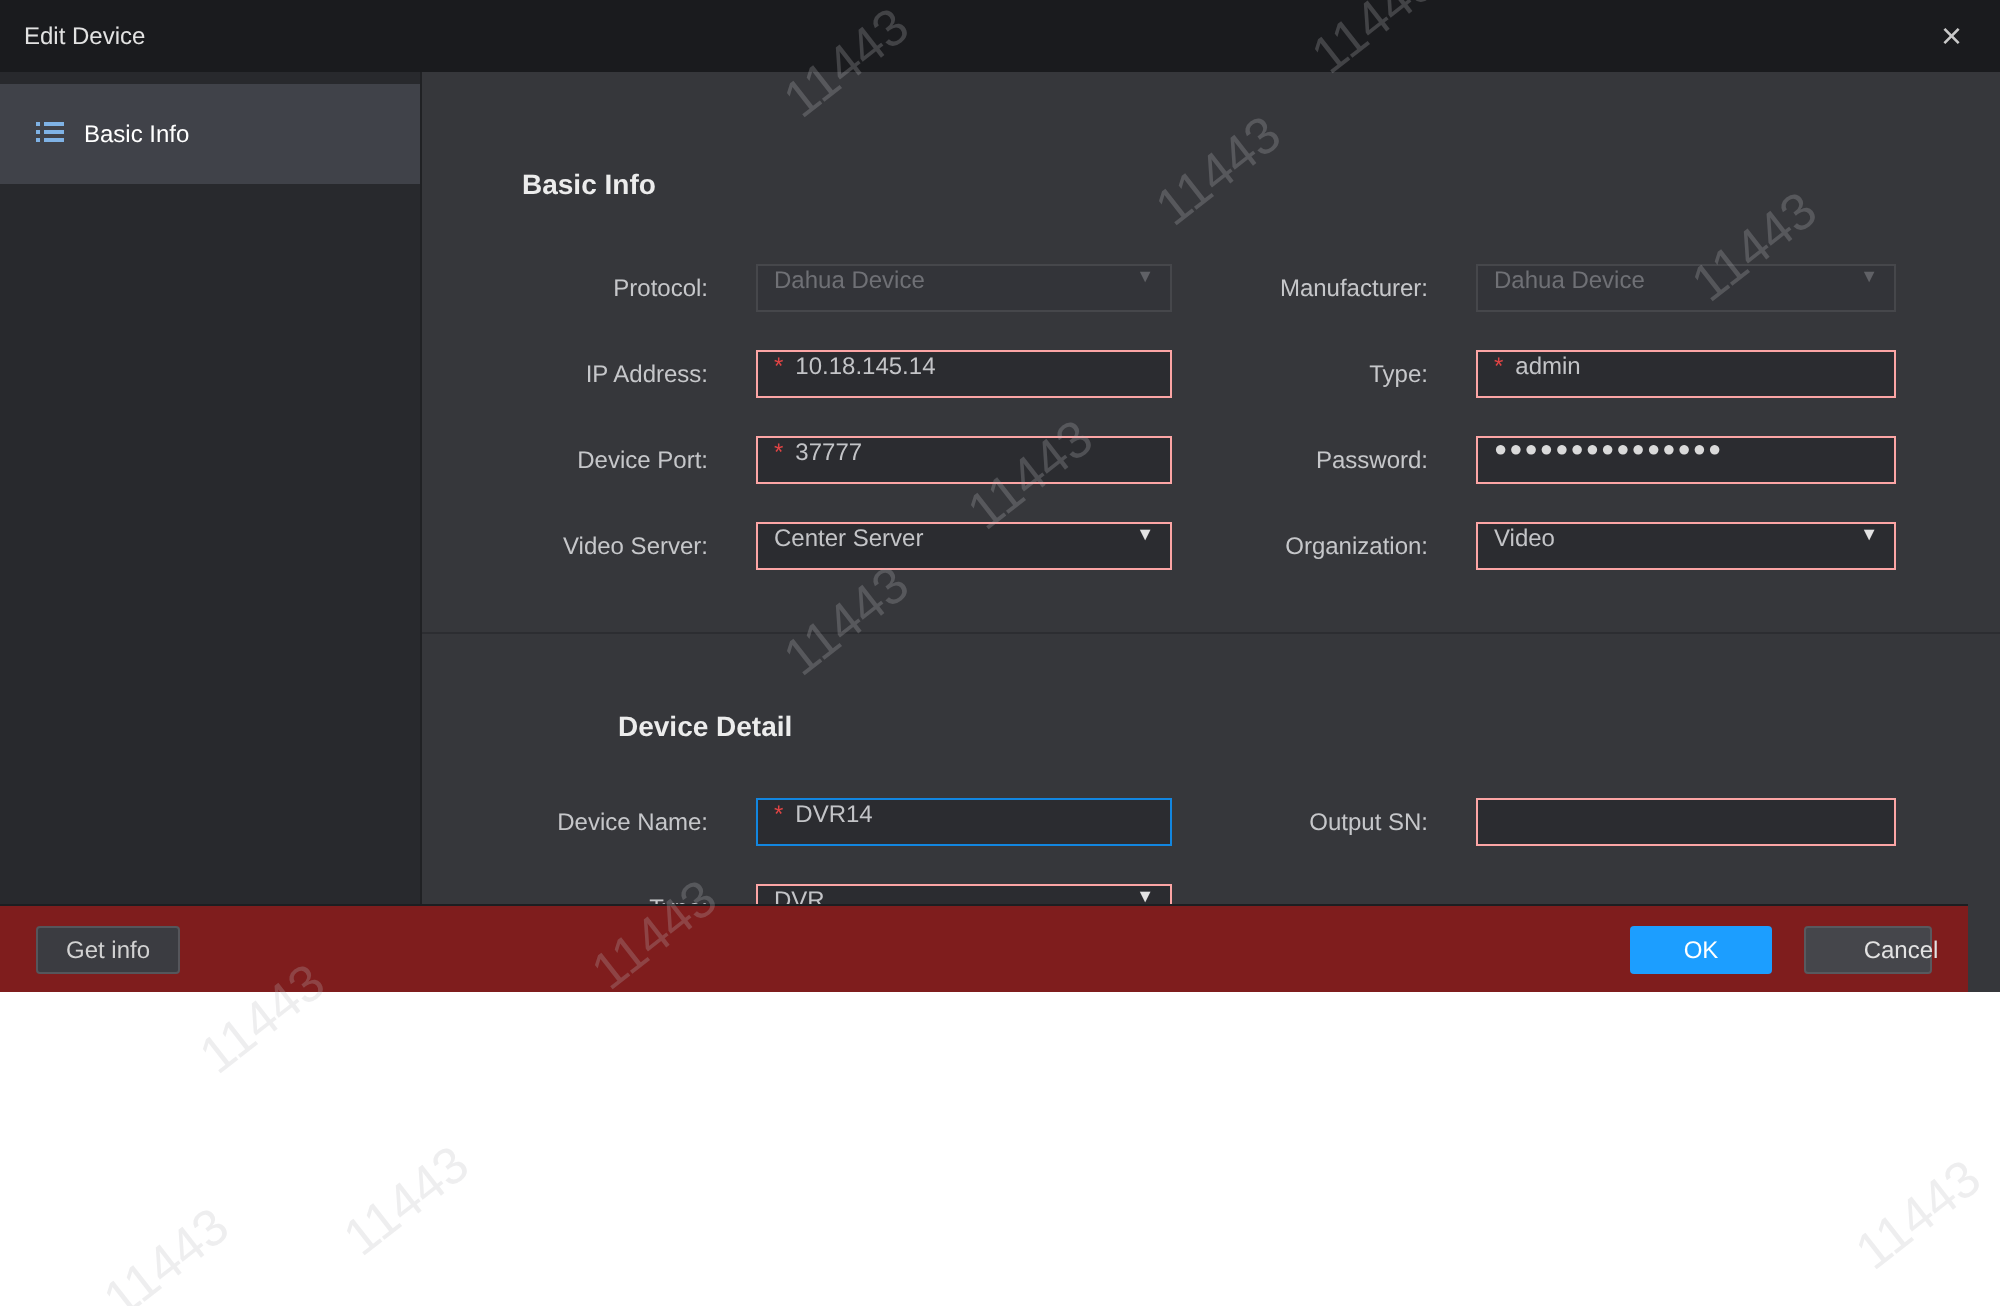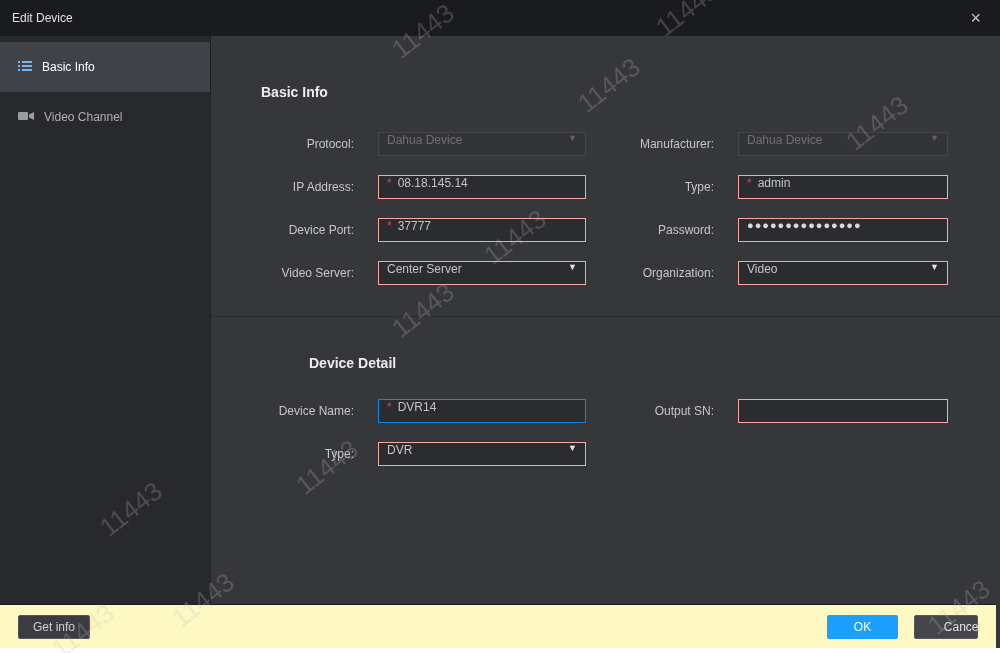--- a/index.html
+++ b/index.html
@@ -1,19 +1,19 @@
 <!DOCTYPE html>
 <html><head>
 <meta charset="utf-8">
 <style>
   * { margin:0; padding:0; box-sizing:border-box; }
   html,body { width:1000px; height:653px; background:#ffffff; font-family:"Liberation Sans",sans-serif; }
   body { position:relative; overflow:hidden; }
 
-  .dialog { position:relative; width:1000px; height:648px; background:#36373b; overflow:hidden; }
+  .dialog { position:relative; width:1000px; height:496px; background:#36373b; overflow:hidden; }
 
   .titlebar { position:absolute; top:0; left:0; right:0; height:36px; background:#1a1b1e;
               display:flex; align-items:center; padding:0 12px; z-index:5; }
   .title { color:#e2e2e2; font-size:12px; }
   .close { margin-left:auto; color:#c9c9c9; font-size:18px; line-height:1; cursor:pointer; padding:2px 7px; }
 
   .sidebar { position:absolute; top:36px; left:0; width:210px; bottom:44px; background:#28292d; padding-top:6px; z-index:4; }
   .side-item { height:50px; display:flex; align-items:center; gap:10px; padding-left:18px;
                color:#aeafb3; font-size:12px; cursor:pointer; }
   .side-item.selected { background:#404249; color:#ffffff; }
@@ -35,21 +35,21 @@
            padding:0 8px; font-size:12px; color:#c3c4c7; margin-left:12px; cursor:text; overflow:hidden; white-space:nowrap; }
   .field.second { width:210px; }
   .field.select { cursor:pointer; }
   .field.select .arrow { margin-left:auto; font-size:9px; color:#e4e4e4; }
   .field.disabled { color:#6f7075; border-color:#46474b; background:#333439; cursor:default; }
   .field.disabled .arrow { color:#606166; }
   .field.focused { border-color:#1286e0; }
   .req { color:#e04444; margin-right:6px; font-size:12px; flex:0 0 auto; }
   .pwd { font-size:11px; letter-spacing:1px; color:#dadada; overflow:hidden; white-space:nowrap; }
 
-  .footer { position:absolute; left:0; right:4px; bottom:0; height:44px; background:#fef9c3; border-top:1px solid #1d1e21;
+  .footer { position:absolute; left:0; right:16px; bottom:0; height:44px; background:#7f1d1d; border-top:1px solid #1d1e21;
             display:flex; align-items:center; padding:0 18px; z-index:4; }
   .btn { height:24px; display:flex; align-items:center; justify-content:center; font-size:12px; border-radius:2px; cursor:pointer; }
   .btn-getinfo { width:72px; background:#3b3c41; border:1px solid #55565b; color:#d2d2d2; }
   .btn-ok { width:71px; background:#1c9eff; color:#ffffff; margin-left:auto; }
   .btn-cancel { width:64px; background:#45464b; border:1px solid #58595e; color:#e2e2e2; margin-left:16px;padding-left:33px; }
 
   .wm { position:absolute; color:rgba(186,187,192,0.25); font-size:26px; transform:rotate(-38deg);
         pointer-events:none; z-index:6; white-space:nowrap; }
 </style>
 </head>
@@ -69,29 +69,20 @@
             <rect x="0" y="1" width="2" height="2"></rect>
             <rect x="4" y="1" width="10" height="2"></rect>
             <rect x="0" y="5" width="2" height="2"></rect>
             <rect x="4" y="5" width="10" height="2"></rect>
             <rect x="0" y="9" width="2" height="2"></rect>
             <rect x="4" y="9" width="10" height="2"></rect>
           </svg>
       </span>
       <span>Basic Info</span>
     </div>
-    <div class="side-item">
-      <span>
-        <svg width="16" height="12" viewBox="0 0 16 12" fill="#9b9ca0">
-            <rect x="0" y="2" width="10" height="8" rx="1"></rect>
-            <polygon points="11,4.5 16,2 16,10 11,7.5"></polygon>
-          </svg>
-      </span>
-      <span>Video Channel</span>
-    </div>
   </div>
 
   <div class="main">
     <div class="section-title t1">Basic Info</div>
 
     <div class="rows r1">
 
       <div class="form-row">
         <span class="lbl">Protocol:</span>
         <div class="field select disabled">
@@ -102,21 +93,21 @@
         <div class="field second select disabled">
           <span>Dahua Device</span>
           <span class="arrow">▼</span>
         </div>
       </div>
 
       <div class="form-row">
         <span class="lbl">IP Address:</span>
         <div class="field">
           <span class="req">*</span>
-          <span>08.18.145.14</span>
+          <span>10.18.145.14</span>
         </div>
         <span class="lbl second">Type:</span>
         <div class="field second">
           <span class="req">*</span>
           <span>admin</span>
         </div>
       </div>
 
       <div class="form-row">
         <span class="lbl">Device Port:</span>

